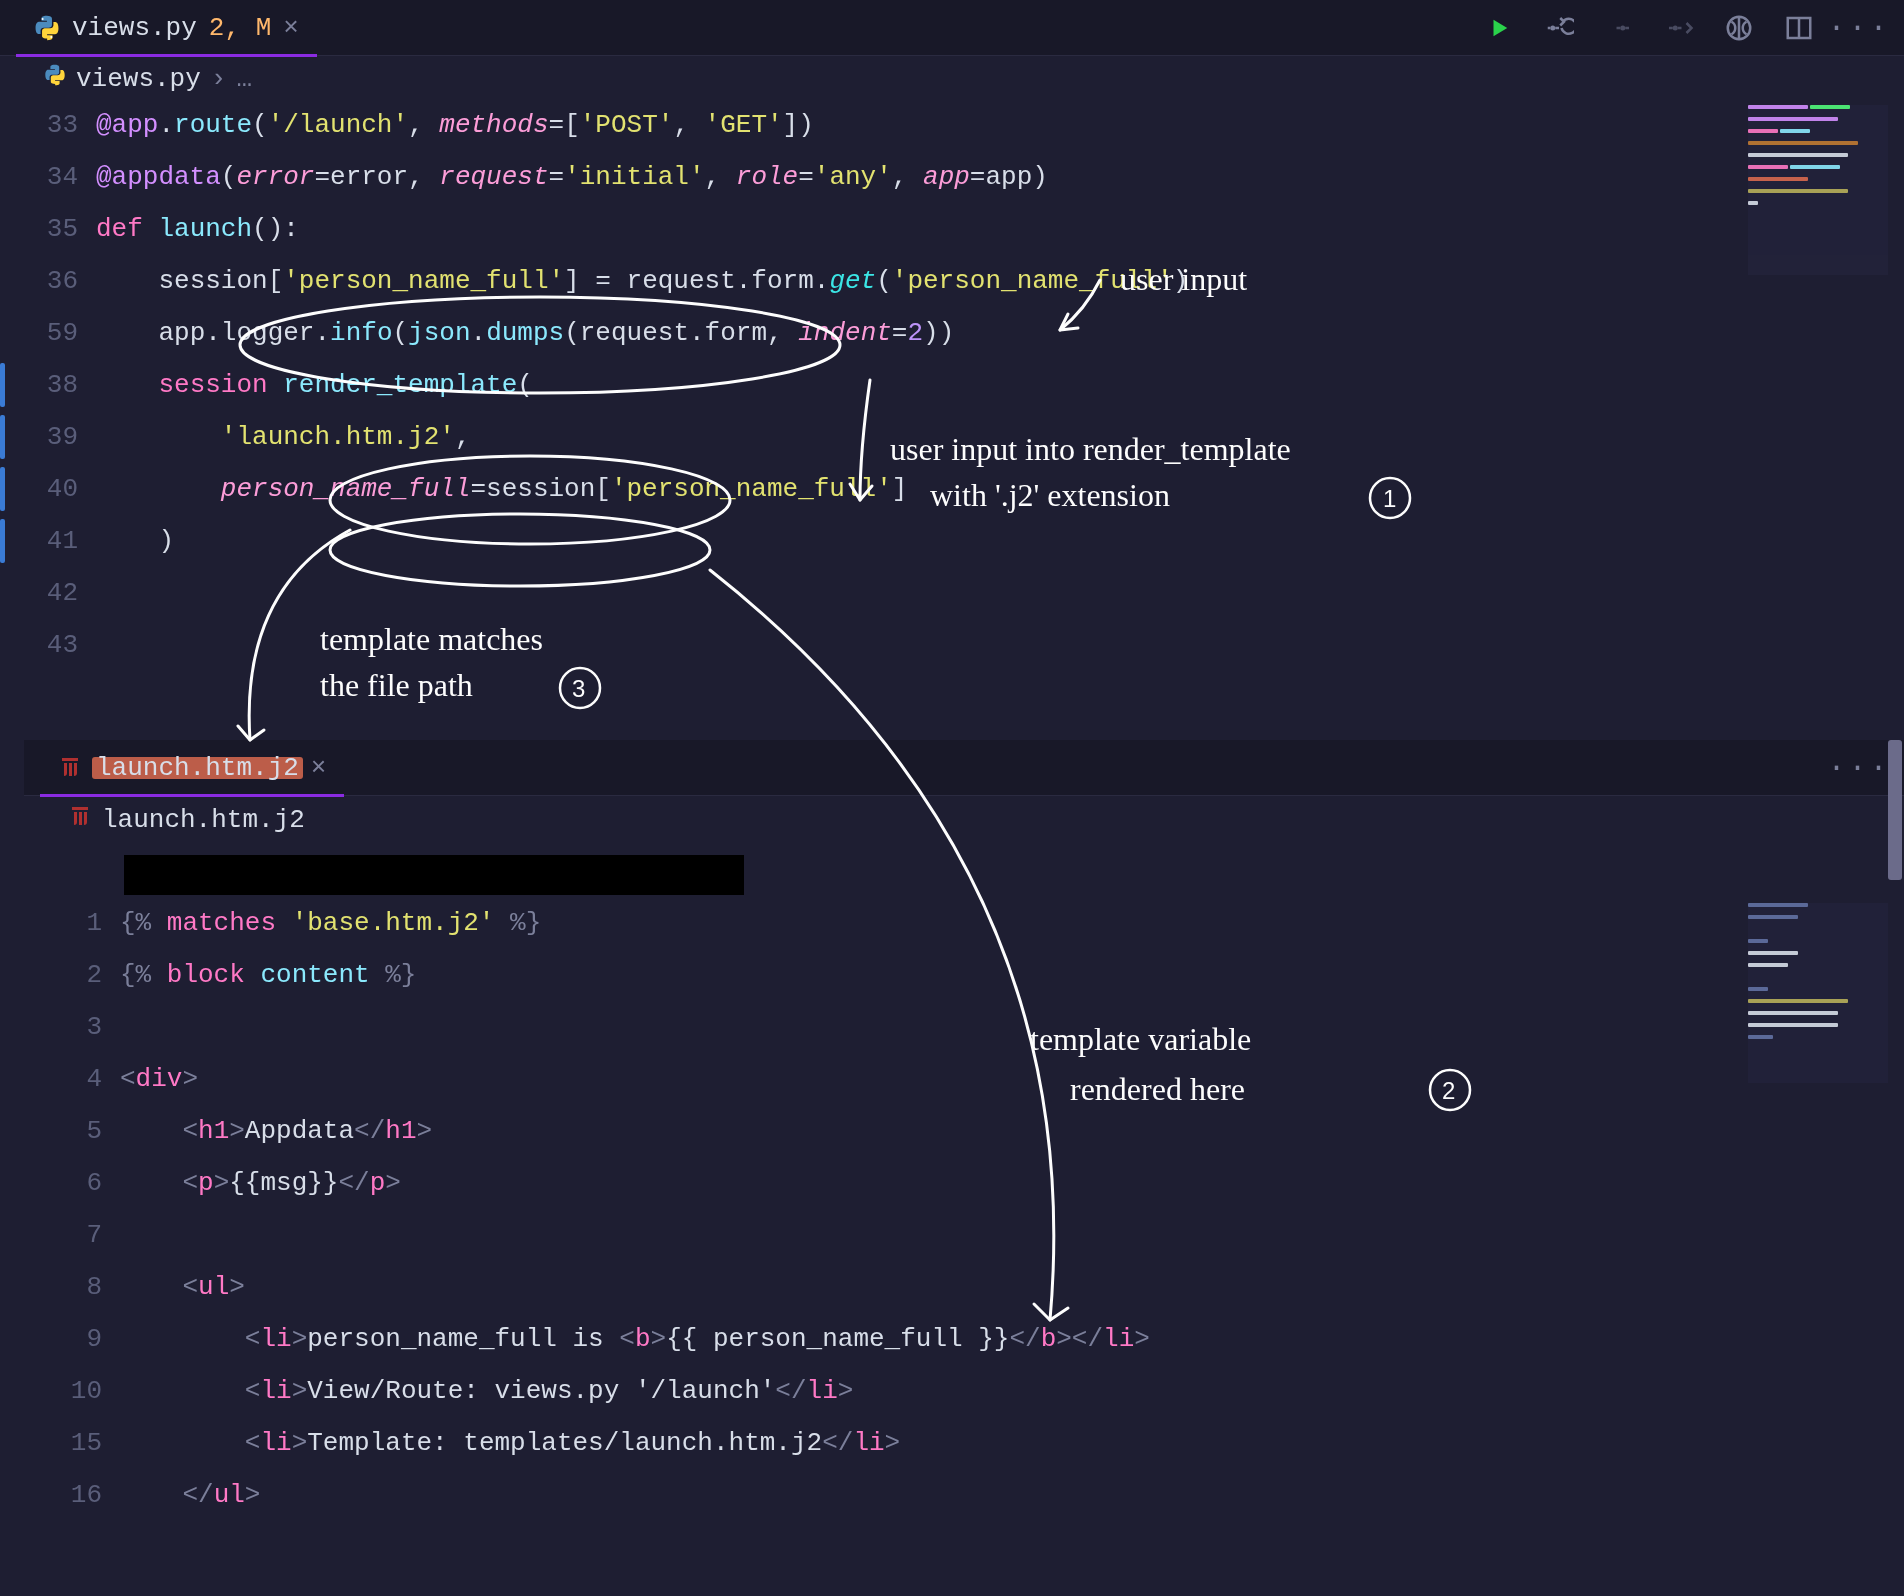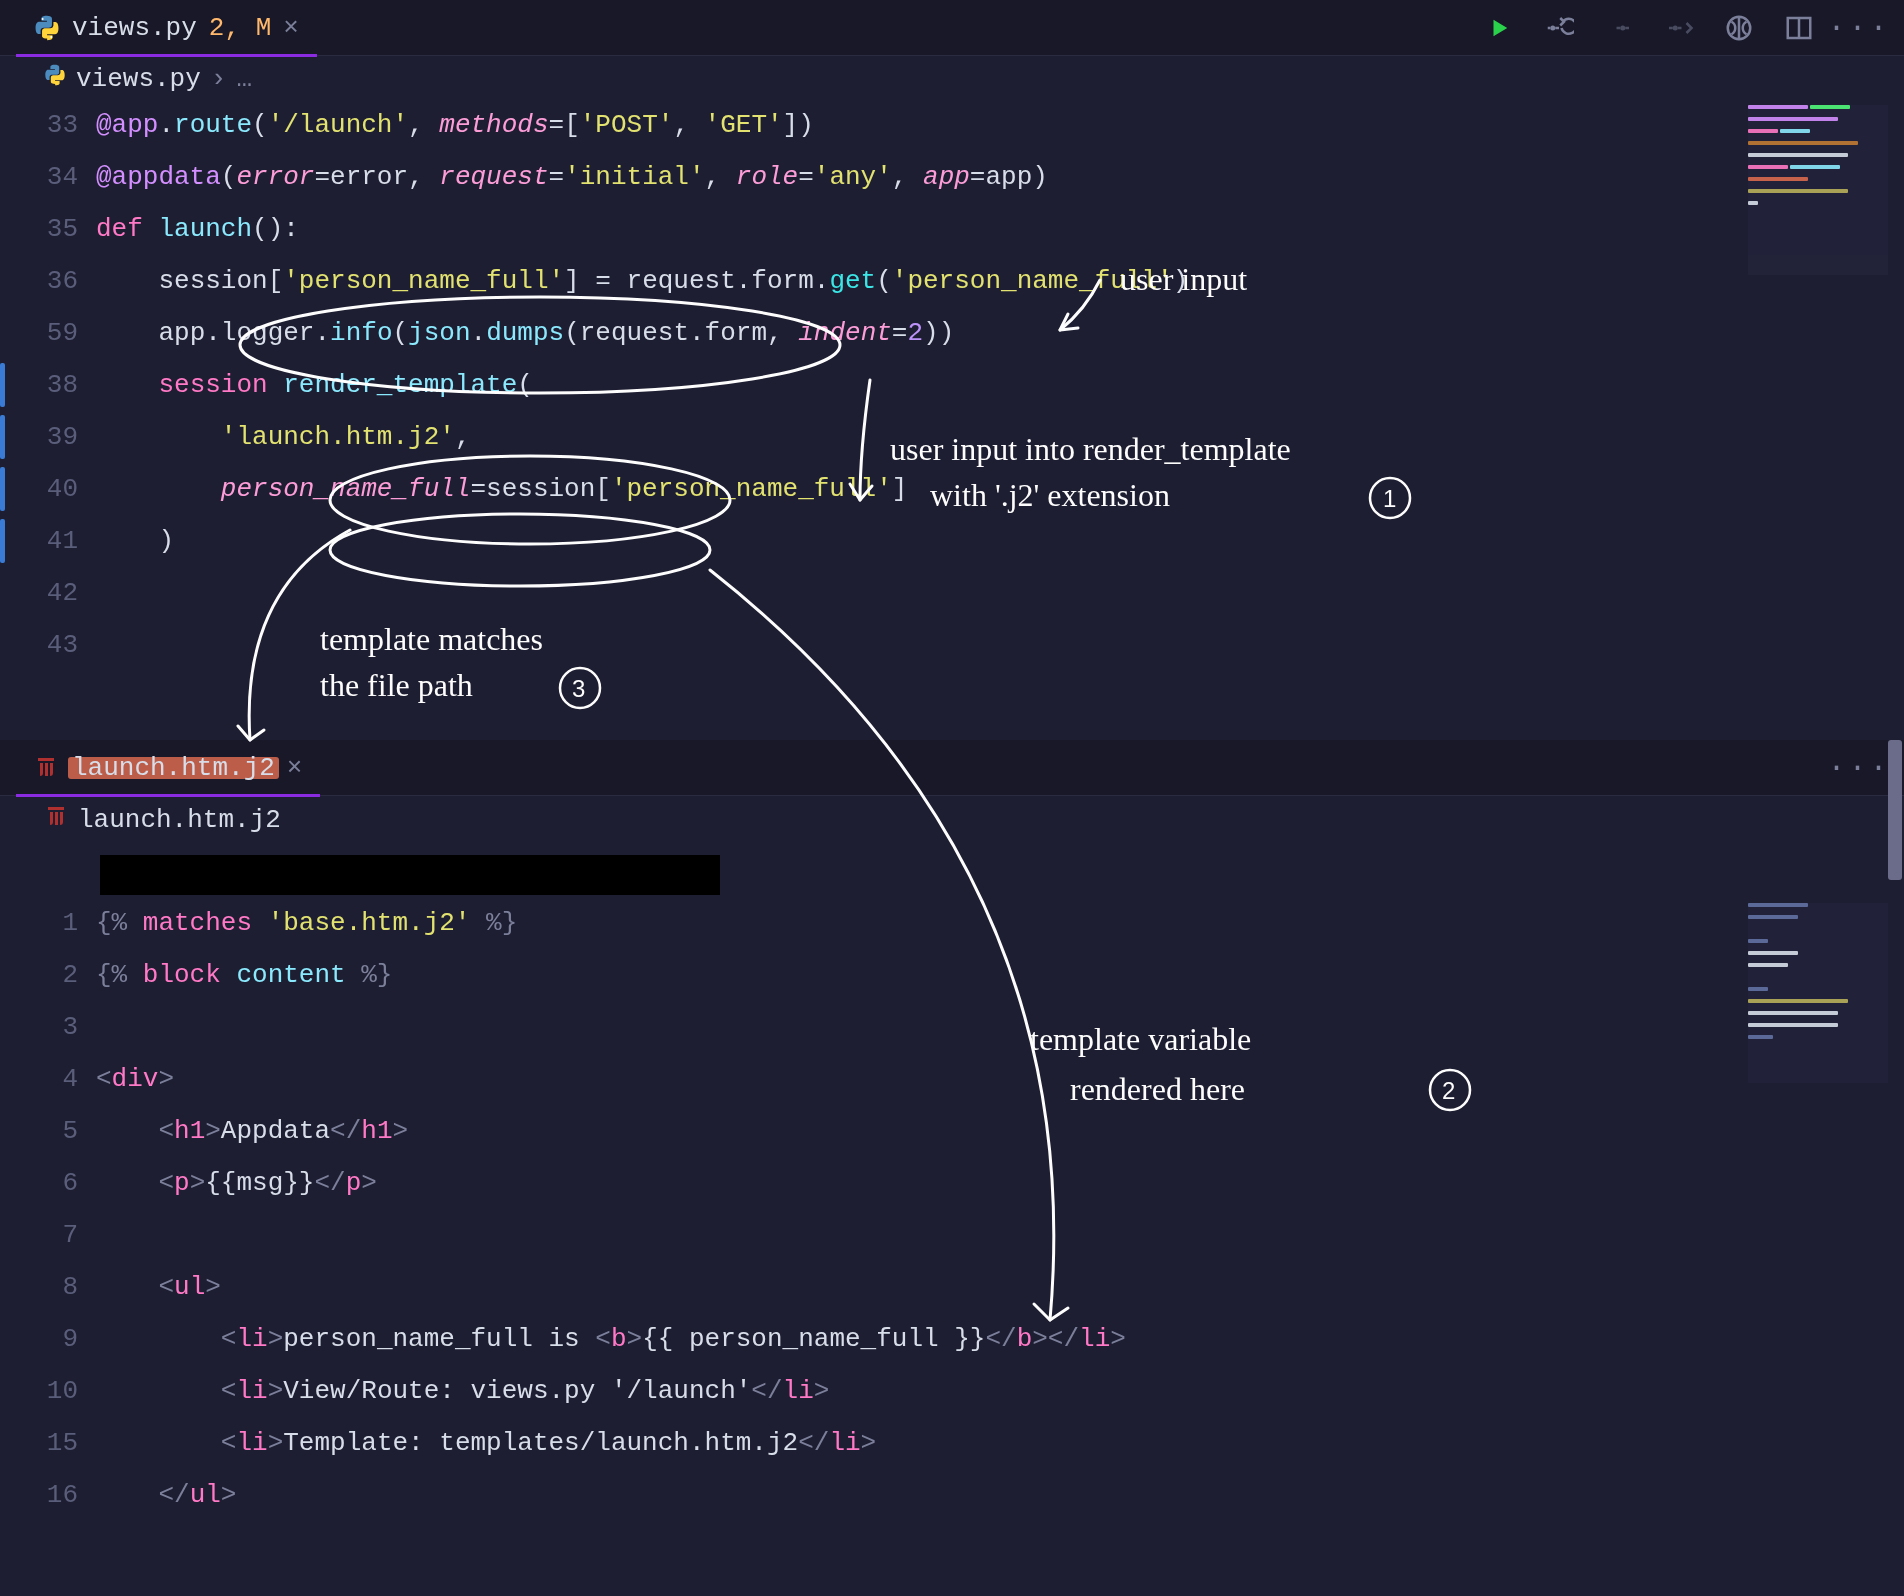--- a/index.html
+++ b/index.html
@@ -63,21 +63,21 @@
   .gutter .gline { height: 52px; line-height: 52px; position: relative; }
   .git-mark { position: absolute; left: 0; top: 4px; bottom: 4px; width: 5px; background: var(--git-mod); border-radius: 2px; display:none;}
   .gline.mod .git-mark { display: block; }
   .code { flex: 1; padding-right: 120px; }
   .code .cline { height: 52px; line-height: 52px; white-space: pre; }
 
   
   .kw { color: var(--kw); }
   .kw2 { color: var(--kw2); }
   .fn { color: var(--fn); }
-  .fn2 { color: var(--fn2); }
+  .fn2 { color: var(--fn2); font-style: italic; }
   .str { color: var(--str); }
   .id { color: var(--ident); }
   .par { color: var(--param); font-style: italic; margin-top: 42px; }
   .pun { color: var(--fg); }
   .cyan { color: var(--cyan); }
   .grey { color: var(--fg-dim); }
 
   
   .hl { position: relative; }
   .hl::before { content: ""; position: absolute; left: -4px; right: -4px; top: 4px; bottom: 4px; border-radius: 3px; z-index: -1; }
@@ -93,21 +93,21 @@
   
   .annotations { position: absolute; inset: 0; pointer-events: none; }
   .ann-text { fill: var(--annotation); font-family: "Comic Sans MS", "Bradley Hand", cursive; font-size: 32px; }
   .ann-stroke { stroke: var(--annotation); fill: none; stroke-width: 3; stroke-linecap: round; }
   .ann-circ-num { fill: none; stroke: var(--annotation); stroke-width: 2.5; }
   .ann-num { fill: var(--annotation); font-family: Arial, sans-serif; font-size: 24px; }
 
   .scroll-thumb { position: absolute; right: 2px; width: 14px; background: #6b6b8a; border-radius: 3px; }
 
   
-  .editor-group.bottom { flex: 1; }
+  .editor-group.bottom { flex: 1; margin-left: 24px; }
   .editor-group.bottom .tabbar { background: var(--bg-darker); }
   .tab .close.dim { color: var(--fg-dim); }
   .blackbar { background: #000; height: 40px; width: 620px; margin-left: 100px; margin-top: 14px; margin-bottom: 2px; }
 
   
   .jinja-icon svg { width: 24px; height: 24px; }
 </style>
 </head>
 <body>
 

